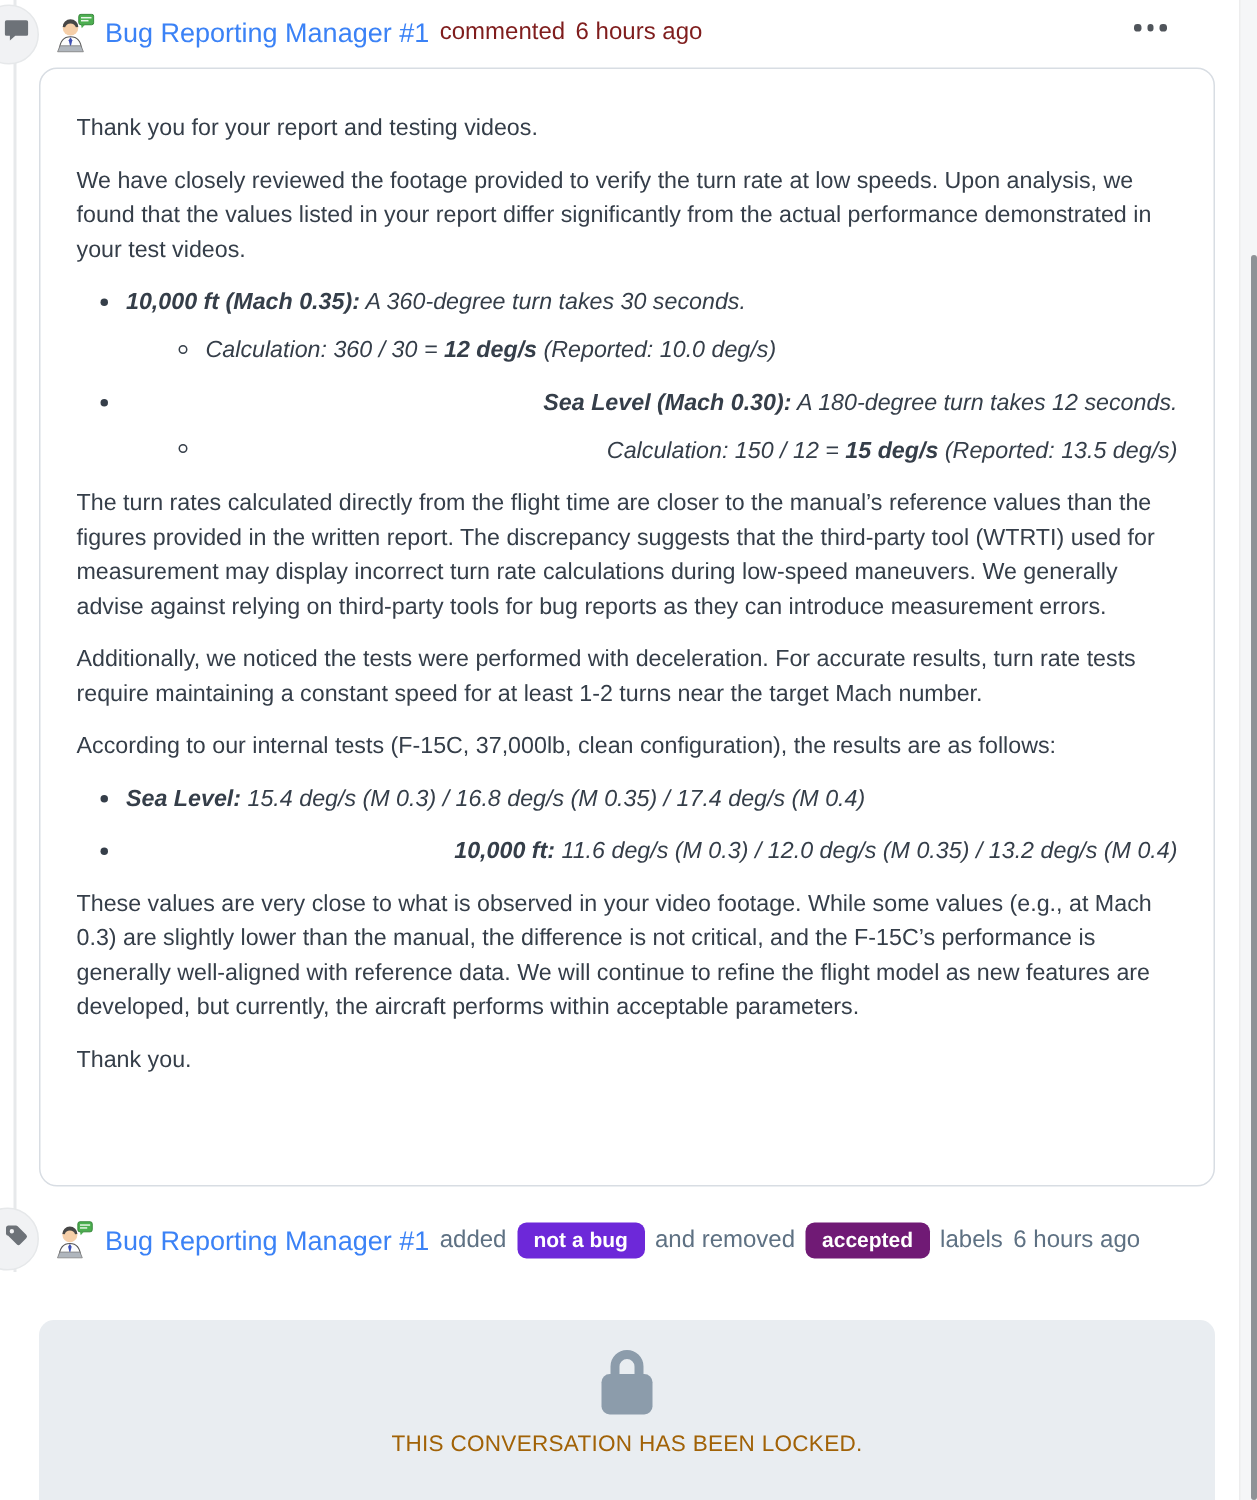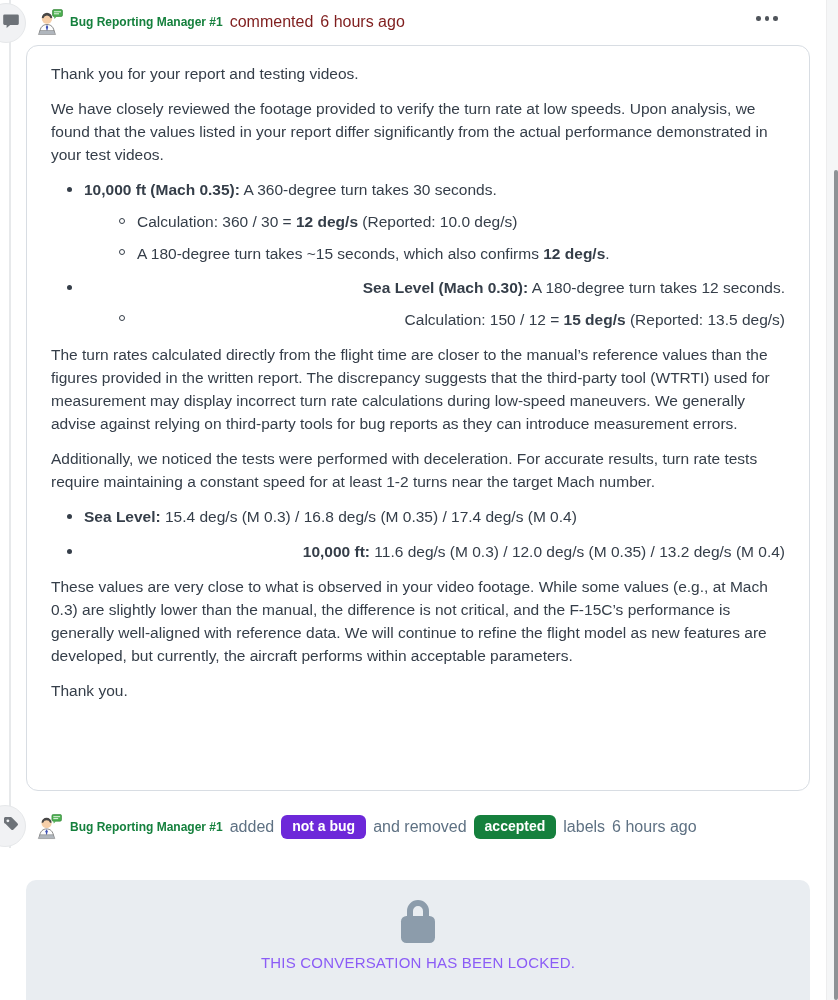--- a/index.html
+++ b/index.html
@@ -9,54 +9,54 @@
   }
   
   .timeline-line{position:absolute;left:9px;top:0;width:2px;height:848px;background:#e7e9eb;}
   .tl-marker{position:absolute;border-radius:50%;background:#f1f2f4;border:1px solid #e6e8ea;
     display:flex;align-items:center;justify-content:center;}
   .tl-marker.m-comment{left:-14px;top:3px;width:40px;height:40px;padding-left:10px;box-sizing:border-box;}
   .tl-marker.m-tag{left:-16px;top:805px;width:42px;height:42px;padding-left:12px;box-sizing:border-box;}
   
   .hdr{position:absolute;left:36px;top:8px;display:flex;align-items:center;gap:7px;height:28px;}
   .avatar{width:27px;height:27px;flex:0 0 auto;cursor:pointer;}
-  .author{font-size:12px;font-weight:700;color:#15803d;cursor:pointer;}
+  .author{font-size:18px;font-weight:400;color:#3b82f6;cursor:pointer;}
   .muted{font-size:16px;color:#7f1d1d;}
   .kebab{position:absolute;left:750px;top:10px;background:none;border:none;cursor:pointer;
     display:flex;gap:4px;padding:6px;}
   .kebab i{width:4.5px;height:4.5px;border-radius:50%;background:#50555b;display:block;}
   
   .card{position:absolute;left:26px;top:45px;width:784px;height:746px;box-sizing:border-box;
     background:#fff;border:1px solid #d8dde3;border-radius:12px;padding:16px 24px 14px 24px;
     font-size:15.5px;line-height:1.49;color:#353e49;}
-  .card p{margin:0 0 12px 0;}
+  .card p{margin:12px 0 12px 0;}
   .card p:last-child{margin-bottom:0;}
-  ul.lvl1{list-style:none;margin:12px 0 12px 0;padding:0 0 0 16px;}
+  ul.lvl1{list-style:none;margin:12px 0 12px 0;padding:0 0 0 16px;font-style:italic;}
   ul.lvl1 > li{position:relative;padding-left:17px;margin-bottom:11px;}
   ul.lvl1 > li:last-child{margin-bottom:0;text-align:right;}
   ul.lvl1 > li::before{content:"";position:absolute;left:0;top:9px;width:5px;height:5px;
     border-radius:50%;background:#353e49;}
   ul.lvl2{list-style:none;margin:9px 0 0 0;padding:0 0 0 35px;}
   ul.lvl2 > li{position:relative;padding-left:18px;margin-bottom:8px;}
   ul.lvl2 > li:last-child{margin-bottom:0;}
   ul.lvl2 > li::before{content:"";position:absolute;left:0;top:7.5px;width:6px;height:6px;
     border-radius:50%;border:1.6px solid #353e49;background:transparent;box-sizing:border-box;}
   .b{font-weight:700;}
   
   .activity{position:absolute;left:36px;top:812px;display:flex;align-items:center;gap:7px;height:30px;
     font-size:16px;color:#5e7183;white-space:nowrap;}
   .badge{display:inline-block;padding:3px 11px 4px 11px;border-radius:6px;color:#fff;
     font-size:14px;font-weight:700;cursor:pointer;line-height:1.2;}
   .badge.taupe{background:#6d28d9;}
-  .badge.red{background:#15803d;}
+  .badge.red{background:#701a75;}
   
   .locked{position:absolute;left:26px;top:880px;width:784px;height:150px;box-sizing:border-box;
     background:#e9edf1;border-radius:10px;display:flex;flex-direction:column;align-items:center;}
   .locked svg{margin-top:17px;}
-  .locked-msg{margin-top:10px;font-size:15px;font-weight:500;color:#8b5cf6;letter-spacing:0.2px;}
+  .locked-msg{margin-top:10px;font-size:15px;font-weight:500;color:#a16207;letter-spacing:0.2px;}
   
   .sb-track{position:absolute;right:0;top:0;width:11px;height:1000px;background:#f5f6f7;border-left:1px solid #ededee;}
   .sb-thumb{position:absolute;right:0;top:170px;width:4px;height:830px;background:#8e9296;border-radius:2px;}
 </style>
 </head>
 <body>
 
 <div class="page">
 
   <div class="timeline-line"></div>
@@ -98,37 +98,35 @@
     <p>Thank you for your report and testing videos.</p>
     <p>We have closely reviewed the footage provided to verify the turn rate at low speeds. Upon analysis, we found that the values listed in your report differ significantly from the actual performance demonstrated in your test videos.</p>
 
     <ul class="lvl1">
       <li>
         <span class="b">10,000 ft (Mach 0.35):</span><span> A 360-degree turn takes 30 seconds.</span>
         <ul class="lvl2">
           <li>
             <span>Calculation: 360 / 30 = </span><span class="b">12 deg/s</span><span> (Reported: 10.0 deg/s)</span>
           </li>
-          <li>
-            <span>A 180-degree turn takes ~15 seconds, which also confirms </span><span class="b">12 deg/s</span><span>.</span>
-          </li>
         </ul>
       </li>
       <li>
         <span class="b">Sea Level (Mach 0.30):</span><span> A 180-degree turn takes 12 seconds.</span>
         <ul class="lvl2">
           <li>
             <span>Calculation: 150 / 12 = </span><span class="b">15 deg/s</span><span> (Reported: 13.5 deg/s)</span>
           </li>
         </ul>
       </li>
     </ul>
 
     <p>The turn rates calculated directly from the flight time are closer to the manual’s reference values than the figures provided in the written report. The discrepancy suggests that the third-party tool (WTRTI) used for measurement may display incorrect turn rate calculations during low-speed maneuvers. We generally advise against relying on third-party tools for bug reports as they can introduce measurement errors.</p>
     <p>Additionally, we noticed the tests were performed with deceleration. For accurate results, turn rate tests require maintaining a constant speed for at least 1-2 turns near the target Mach number.</p>
+    <p>According to our internal tests (F-15C, 37,000lb, clean configuration), the results are as follows:</p>
 
     <ul class="lvl1">
       <li>
         <span class="b">Sea Level:</span><span> 15.4 deg/s (M 0.3) / 16.8 deg/s (M 0.35) / 17.4 deg/s (M 0.4)</span>
       </li>
       <li>
         <span class="b">10,000 ft:</span><span> 11.6 deg/s (M 0.3) / 12.0 deg/s (M 0.35) / 13.2 deg/s (M 0.4)</span>
       </li>
     </ul>
 

